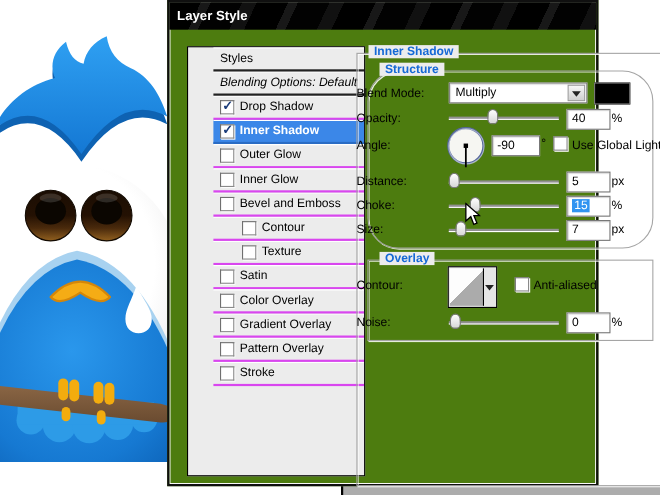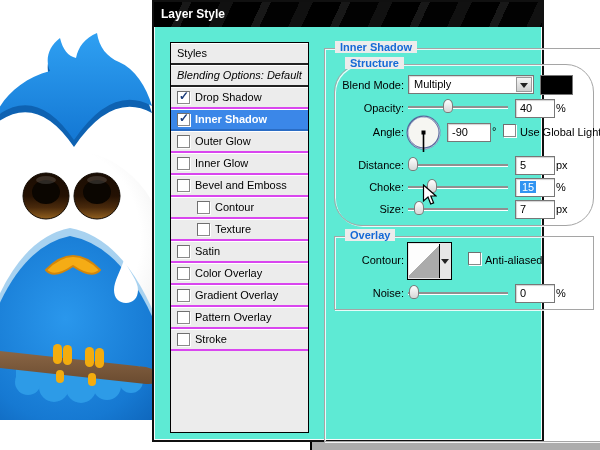--- a/index.html
+++ b/index.html
@@ -4,51 +4,51 @@
 <style>
   html,body{margin:0;padding:0;}
   body{font-family:"Liberation Sans", sans-serif; background:#fff;}
   .stage{position:relative;width:600px;height:450px;overflow:hidden;background:#fff;}
 
   
   .bird{position:absolute;left:0;top:0;z-index:1;}
 
   
   .dialog{position:absolute;left:152px;top:0;width:392px;height:442px;box-sizing:border-box;
-          background:#5eead4;border:2px solid #101010;box-shadow:inset 0 0 0 1px #fafafa;z-index:10;
+          background:#4d7c0f;border:2px solid #101010;box-shadow:inset 0 0 0 1px #fafafa;z-index:10;
           font-size:11px;color:#000;}
   .titlebar{position:absolute;left:0;top:0;right:0;height:25px;
             background:repeating-linear-gradient(115deg,#000 0 26px,#181818 26px 34px,#020202 34px 60px,#111 60px 72px);
             color:#fff;font-weight:bold;font-size:12px;line-height:25px;padding-left:7px;box-sizing:border-box;}
   .bottom-strip{position:absolute;left:310px;top:442px;width:290px;height:8px;background:#ACACAC;
                 border-left:2px solid #000;z-index:9;}
 
   
   .stylelist{position:absolute;left:16px;top:40px;width:137px;height:389px;border:1px solid #000;
-             background:#ECECEC;overflow:hidden;}
+             background:#ECECEC;overflow:hidden;padding-left:23px;}
   .lrow{height:22px;box-sizing:border-box;border-bottom:2px solid #d946ef;box-shadow:inset 0 1px 0 #fff;
         display:flex;align-items:center;gap:5px;padding-left:6px;font-size:11px;white-space:nowrap;}
   .lrow.hdr{border-bottom:2px solid #222;}
   .lrow.sect{border-bottom:2px solid #222;font-style:italic;}
   .lrow.ind{padding-left:26px;}
   .lrow.sel{background:#3B87E8;color:#fff;font-weight:bold;border-bottom-color:#2a6cc4;}
 
   
   .cb{display:inline-block;width:13px;height:13px;box-sizing:border-box;background:#fff;
       border:1px solid #8a8a8a;border-top-color:#6f6f6f;border-left-color:#6f6f6f;
       box-shadow:1px 1px 0 #fdfdfd;position:relative;flex:0 0 auto;}
   .cb.checked::after{content:"\2713";position:absolute;left:1px;top:-3px;font-size:12px;font-weight:bold;color:#1B3C7A;}
 
   
   .fs{position:absolute;border:1px solid #A5A5A5;box-shadow:inset 1px 1px 0 rgba(255,255,255,.85),1px 1px 0 rgba(255,255,255,.85);}
   .legend{position:absolute;top:-8px;left:10px;background:#ECECEC;padding:0 5px;font-weight:bold;
           font-size:11px;color:#1569D6;white-space:nowrap;}
 
   
-  .ctl-label{position:absolute;left:170px;width:80px;text-align:right;font-size:11px;line-height:12px;}
+  .ctl-label{position:absolute;left:170px;width:80px;text-align:left;font-size:11px;line-height:12px;}
   .unit{position:absolute;font-size:11px;line-height:12px;}
   .valbox{position:absolute;width:34px;height:17px;background:#fff;border:1px solid #777;
           box-shadow:inset 1px 1px 1px rgba(0,0,0,.18);font-size:11px;line-height:17px;padding-left:4px;}
   .valbox .hl{background:#3194F1;color:#fff;padding:0 2px;}
   .track{position:absolute;left:254px;width:100px;height:2px;background:#909090;border-bottom:1px solid #fff;}
   .thumb{position:absolute;top:-7px;width:10px;height:14px;box-sizing:border-box;
          background:linear-gradient(#fefefe,#d7d7d7);border:1px solid #7a7a7a;
          border-radius:5px 5px 4px 4px / 6px 6px 5px 5px;}
   .combo{position:absolute;left:254px;top:73px;width:126px;height:19px;box-sizing:border-box;background:#fff;
          border:1px solid #777;box-shadow:inset 1px 1px 1px rgba(0,0,0,.15);}

